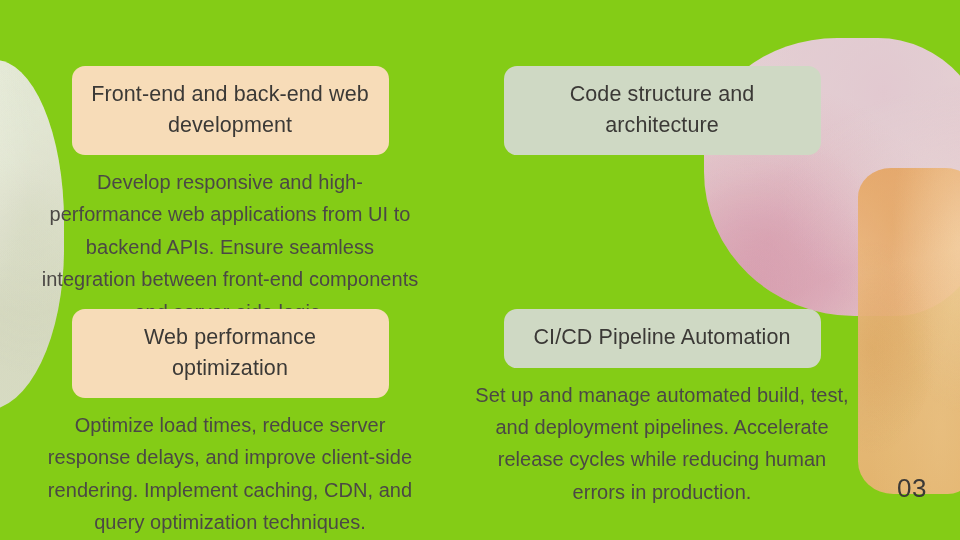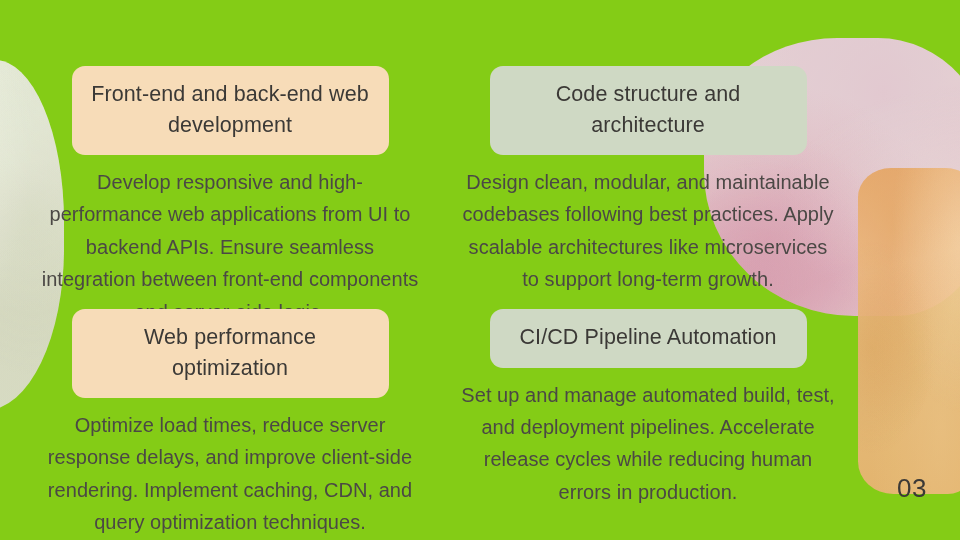--- a/index.html
+++ b/index.html
@@ -104,21 +104,21 @@
     position: absolute;
     inset: 0;
     z-index: 5;
   }
 
   .block {
     position: absolute;
     width: 380px;
   }
   .block.col-left  { left: 40px; }
-  .block.col-right { left: 458px; }
+  .block.col-right { left: 472px; }
   .block.row-1 { top: 66px; }
   .block.row-2 { top: 309px; }
 
   .card-title {
     box-sizing: border-box;
     width: 317px;
     margin: 0 auto;
     padding: 13px 18px 15px;
     border-radius: 13px;
     text-align: center;
@@ -162,21 +162,20 @@
 
   <div class="content">
 
     <div class="block col-left row-1">
       <div class="card-title orange">Front-end and back-end web development</div>
       <div class="card-body">Develop responsive and high-performance web applications from UI to backend APIs. Ensure seamless integration between front-end components and server-side logic.</div>
     </div>
 
     <div class="block col-right row-1">
       <div class="card-title green">Code structure and architecture</div>
-      <div class="card-body">Design clean, modular, and maintainable codebases following best practices. Apply scalable architectures like microservices to support long-term growth.</div>
     </div>
 
     <div class="block col-left row-2">
       <div class="card-title orange">Web performance optimization</div>
       <div class="card-body">Optimize load times, reduce server response delays, and improve client-side rendering. Implement caching, CDN, and query optimization techniques.</div>
     </div>
 
     <div class="block col-right row-2">
       <div class="card-title green">CI/CD Pipeline Automation</div>
       <div class="card-body">Set up and manage automated build, test, and deployment pipelines. Accelerate release cycles while reducing human errors in production.</div>

